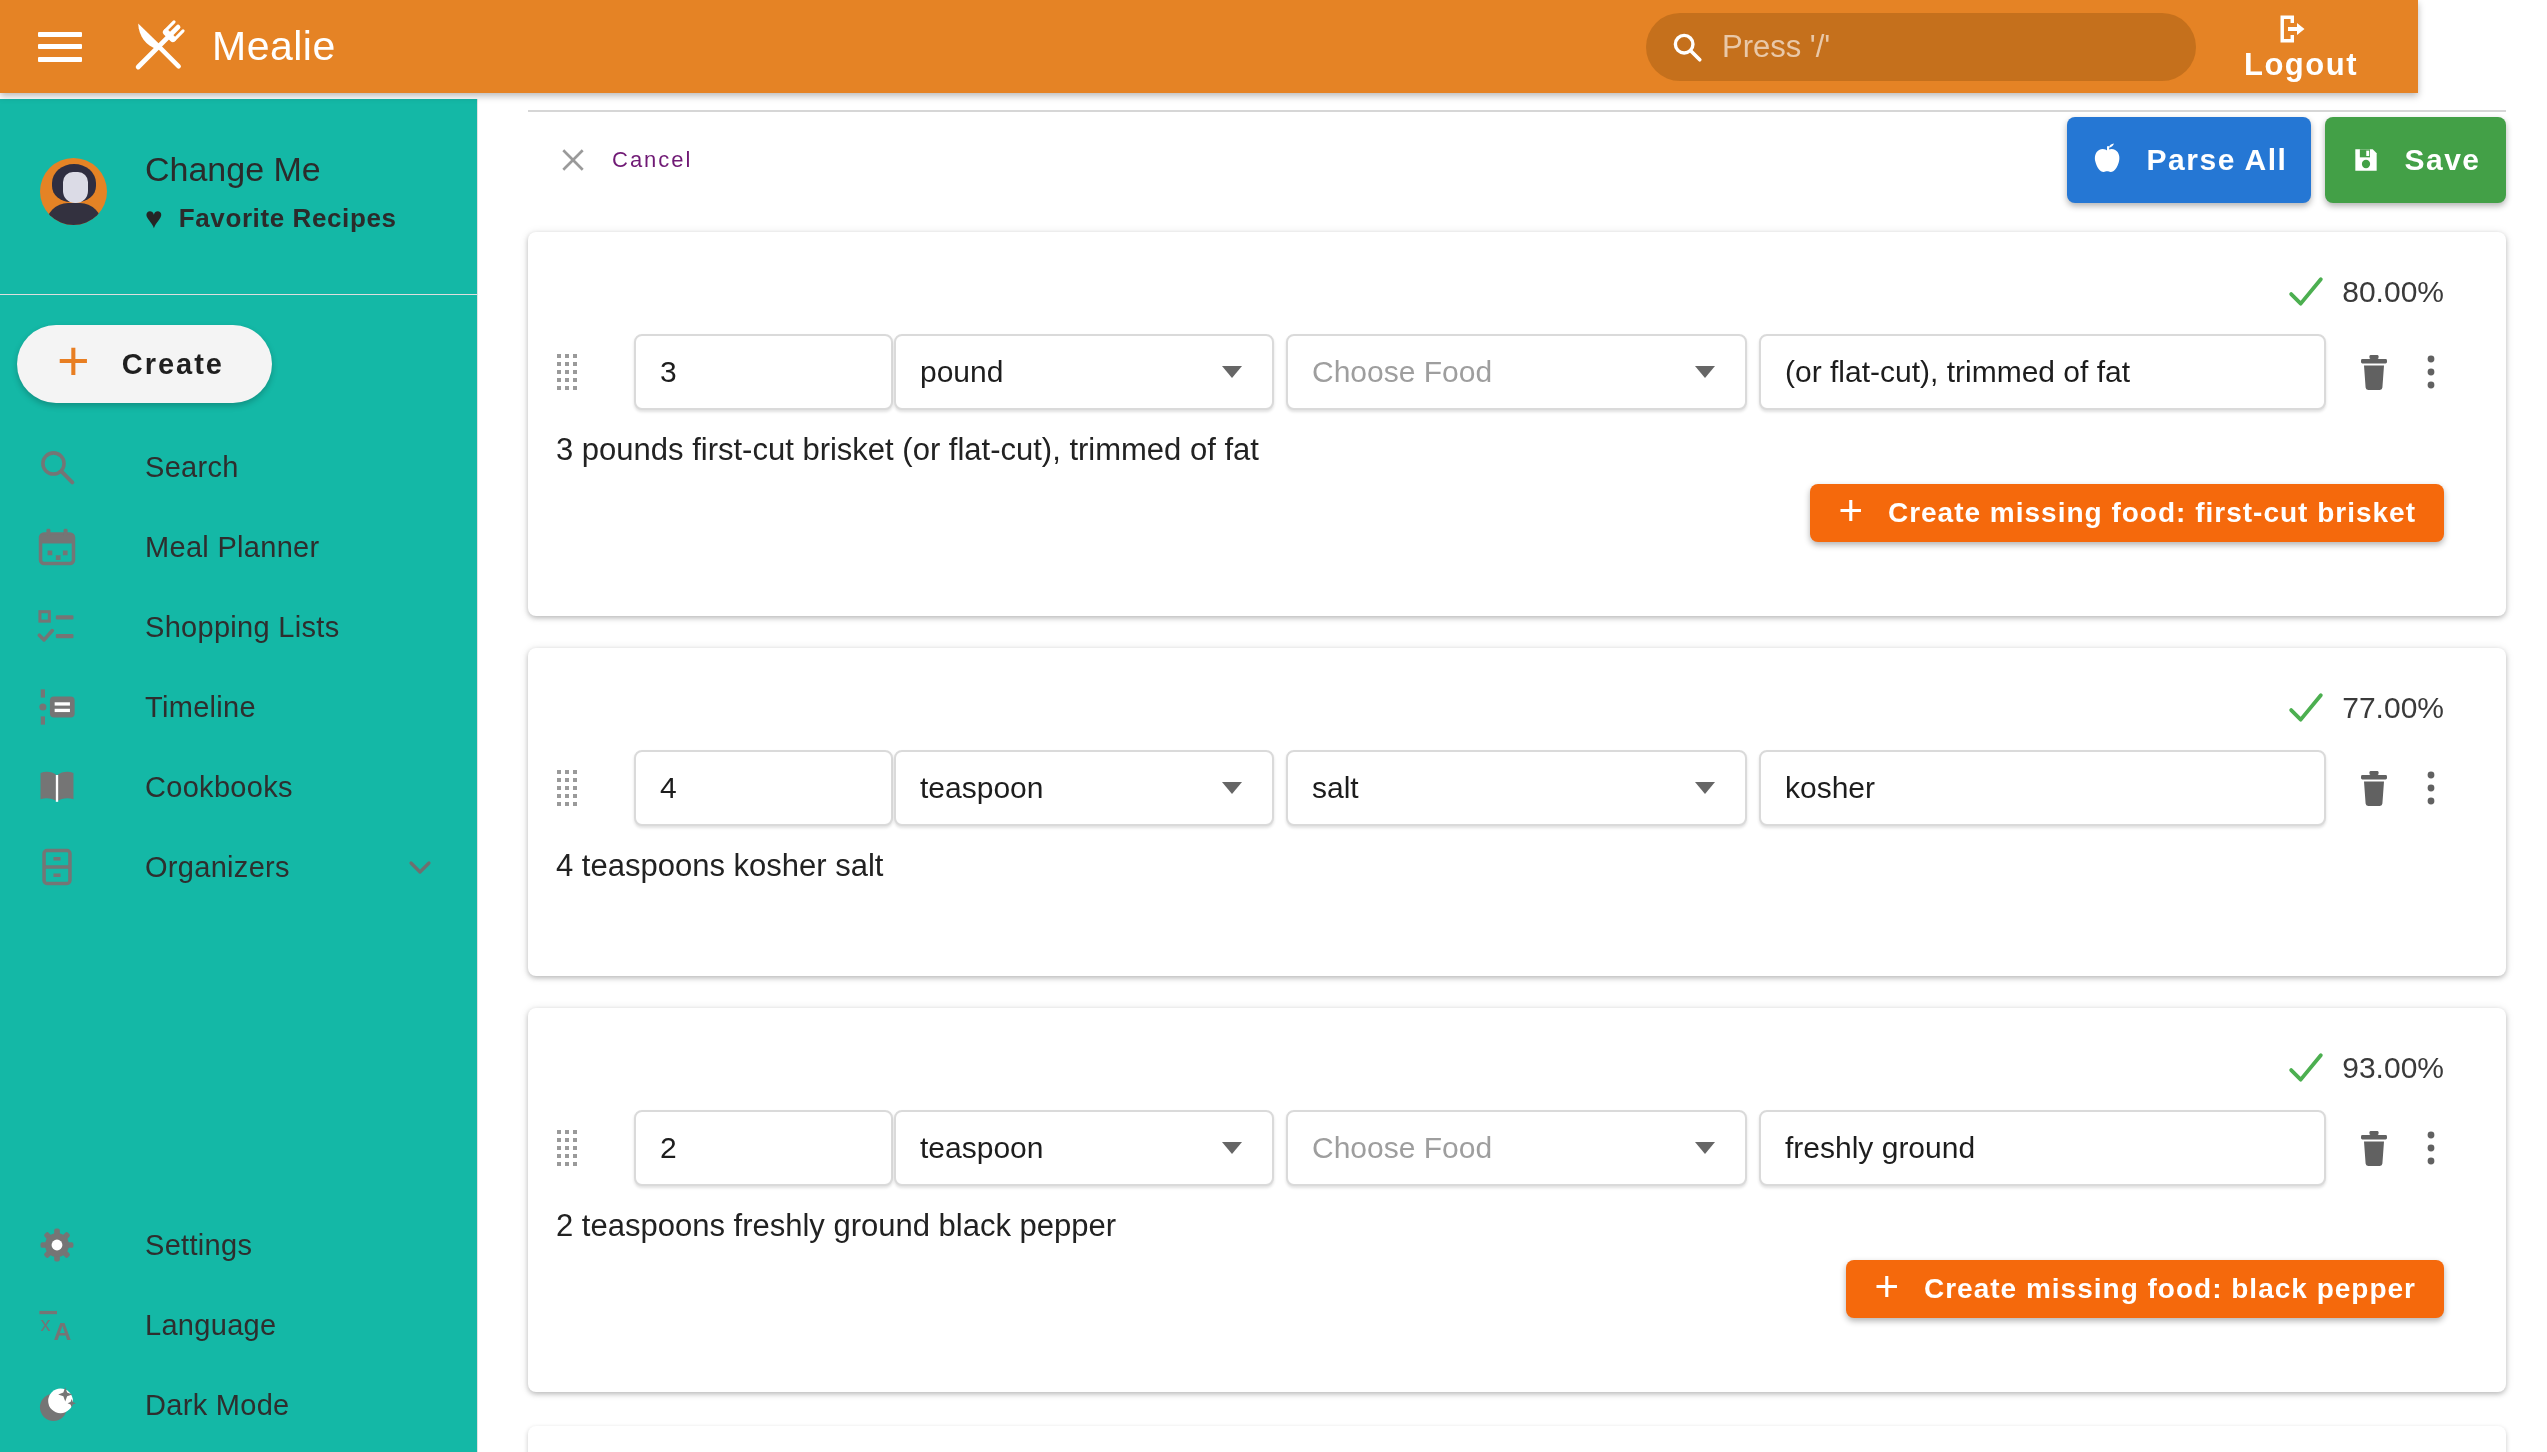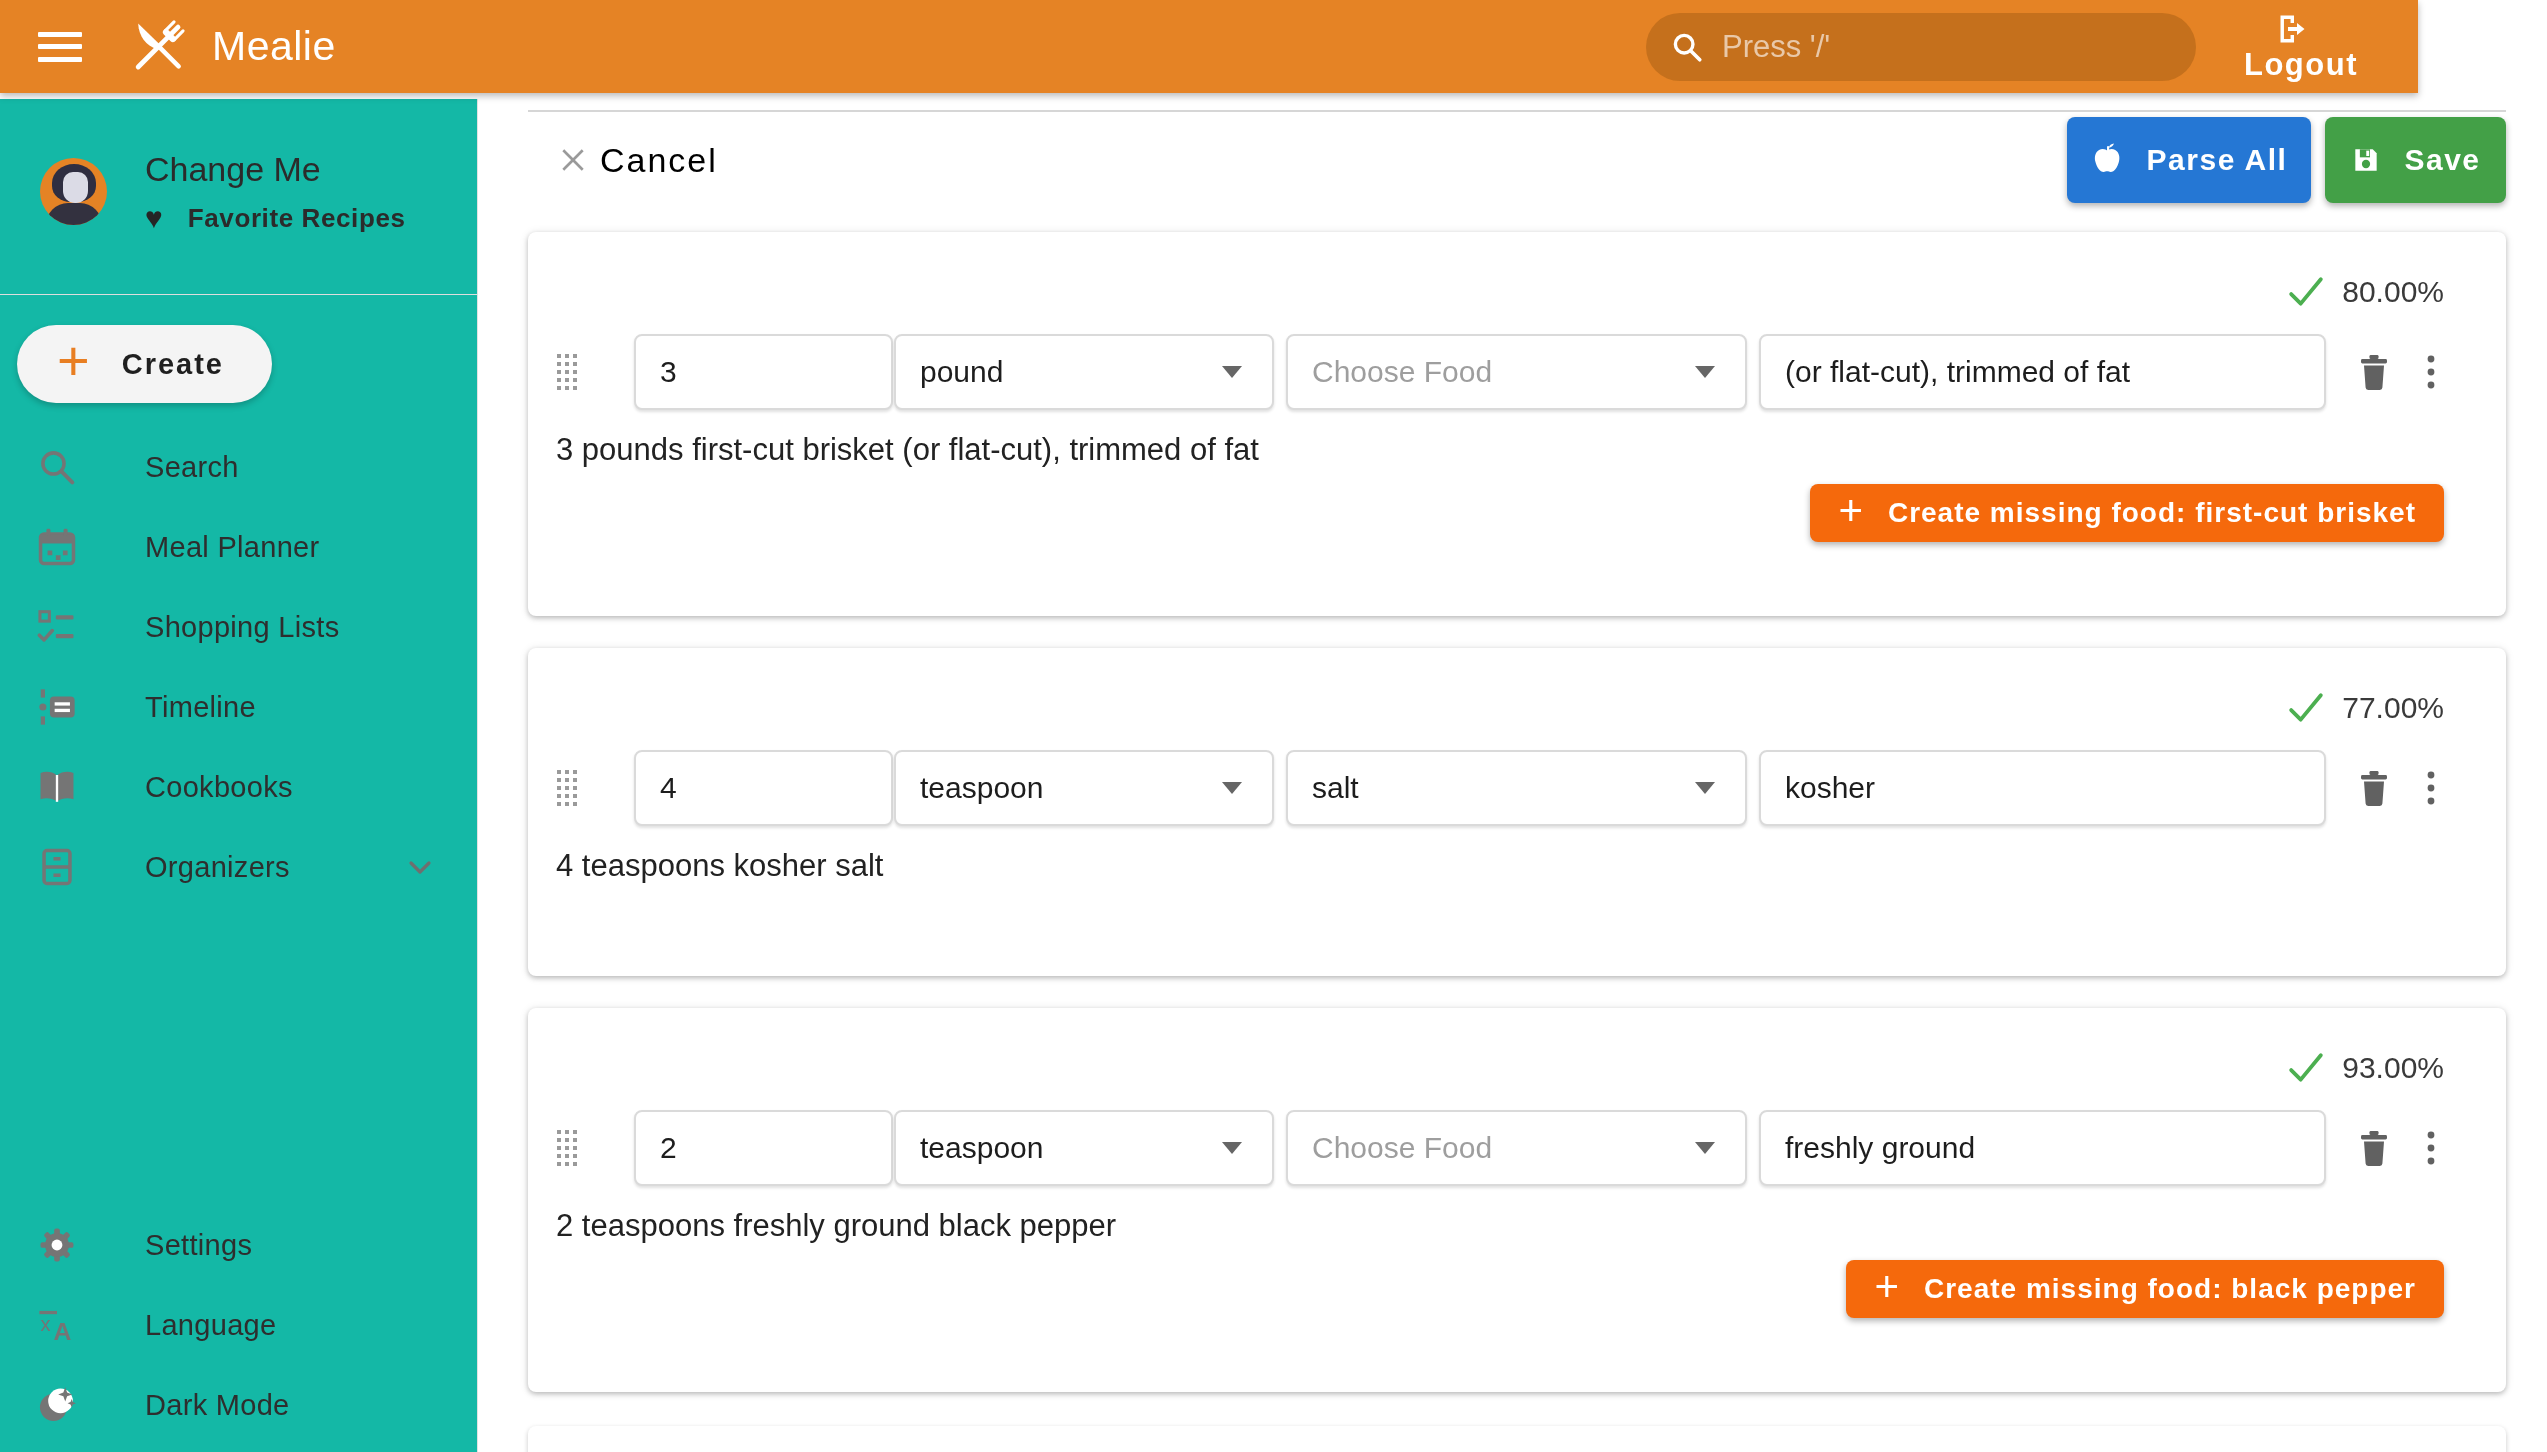--- a/index.html
+++ b/index.html
@@ -25,40 +25,40 @@
              border-right:1px solid #e2e2e2; z-index:5; }
   .user-row { display:flex; align-items:center; padding:40px 0 0 40px; height:145px; }
   .avatar { width:67px; height:67px; border-radius:50%; background:#E58325; position:relative; overflow:hidden; flex:0 0 auto; }
   .avatar .hair { position:absolute; left:12px; top:6px; width:44px; height:38px; background:#2F2E41; border-radius:50% 50% 42% 42%; }
   .avatar .face { position:absolute; left:23px; top:14px; width:25px; height:31px; background:#DBDBE6; border-radius:10px 10px 12px 12px; }
   .avatar .body { position:absolute; left:6px; bottom:-6px; width:56px; height:28px; background:#33313F; border-radius:22px 22px 0 0; }
   .user-meta { margin-left:38px; }
   .user-name { font-size:34px; color:#2b2b2b; }
   .fav-row { display:flex; align-items:center; margin-top:14px; cursor:pointer; }
   .fav-row .heart { font-size:30px; color:#252525; line-height:1; }
-  .fav-row .lbl { font-size:26px; font-weight:bold; color:#2b2b2b; margin-left:25px; letter-spacing:0.6px; }
+  .fav-row .lbl { font-size:26px; font-weight:bold; color:#2b2b2b; margin-left:16px; letter-spacing:0.6px; }
   .sb-divider { height:1px; background:#dedede; margin-top:50px; }
   .create-btn { margin:30px 0 0 17px; width:255px; height:78px; border-radius:39px; background:#f4f4f4;
                 box-shadow:0 3px 6px rgba(0,0,0,.22); display:flex; align-items:center; cursor:pointer; }
   .create-btn .plus { color:#E87E22; font-size:56px; font-weight:400; margin-left:40px; line-height:0; margin-top:-6px; }
   .create-btn .lbl { font-size:29px; font-weight:bold; letter-spacing:2px; color:#1f1f1f; margin-left:32px; }
   .nav { margin-top:24px; }
   .nav-item { height:80px; display:flex; align-items:center; cursor:pointer; }
   .nav-item .ic { width:40px; height:40px; margin-left:37px; flex:0 0 auto; }
   .nav-item .lbl { font-size:29px; color:#2e2e2e; margin-left:68px; letter-spacing:0.3px; }
   .nav-item .chev { margin-left:auto; margin-right:40px; width:34px; height:34px; }
   .sb-footer { position:absolute; left:0; bottom:14px; width:100%; }
 
   
   .main { position:absolute; left:478px; top:93px; width:2070px; height:1360px; background:#fff; overflow:hidden; }
   .content { margin-left:50px; width:1978px; }
   .top-divider { height:2px; background:#d6d6d6; margin-top:17px; }
   .toolbar { height:96px; display:flex; align-items:center; }
   .cancel-btn { display:flex; align-items:center; margin-left:30px; cursor:pointer; }
-  .cancel-btn .lbl { color:#000000; font-size:34px; letter-spacing:2px; margin-left:12px; }
+  .cancel-btn .lbl { color:#701a75; font-size:22px; letter-spacing:2px; margin-left:24px; }
   .toolbar .spacer { flex:1; }
   .btn { display:flex; align-items:center; justify-content:center; height:86px; border-radius:8px;
          color:#fff; font-size:30px; font-weight:bold; letter-spacing:1.5px; cursor:pointer;
          box-shadow:0 3px 6px rgba(0,0,0,.3); }
   .btn .ic { margin-right:22px; }
   .btn-parse { background:#2577D4; width:244px; }
   .btn-save { background:#43A047; width:181px; margin-left:14px; }
 
   .card { background:#fff; border-radius:8px; box-shadow:0 2px 5px rgba(0,0,0,.22), 0 1px 10px rgba(0,0,0,.10);
           padding:0 62px 0 28px; }

